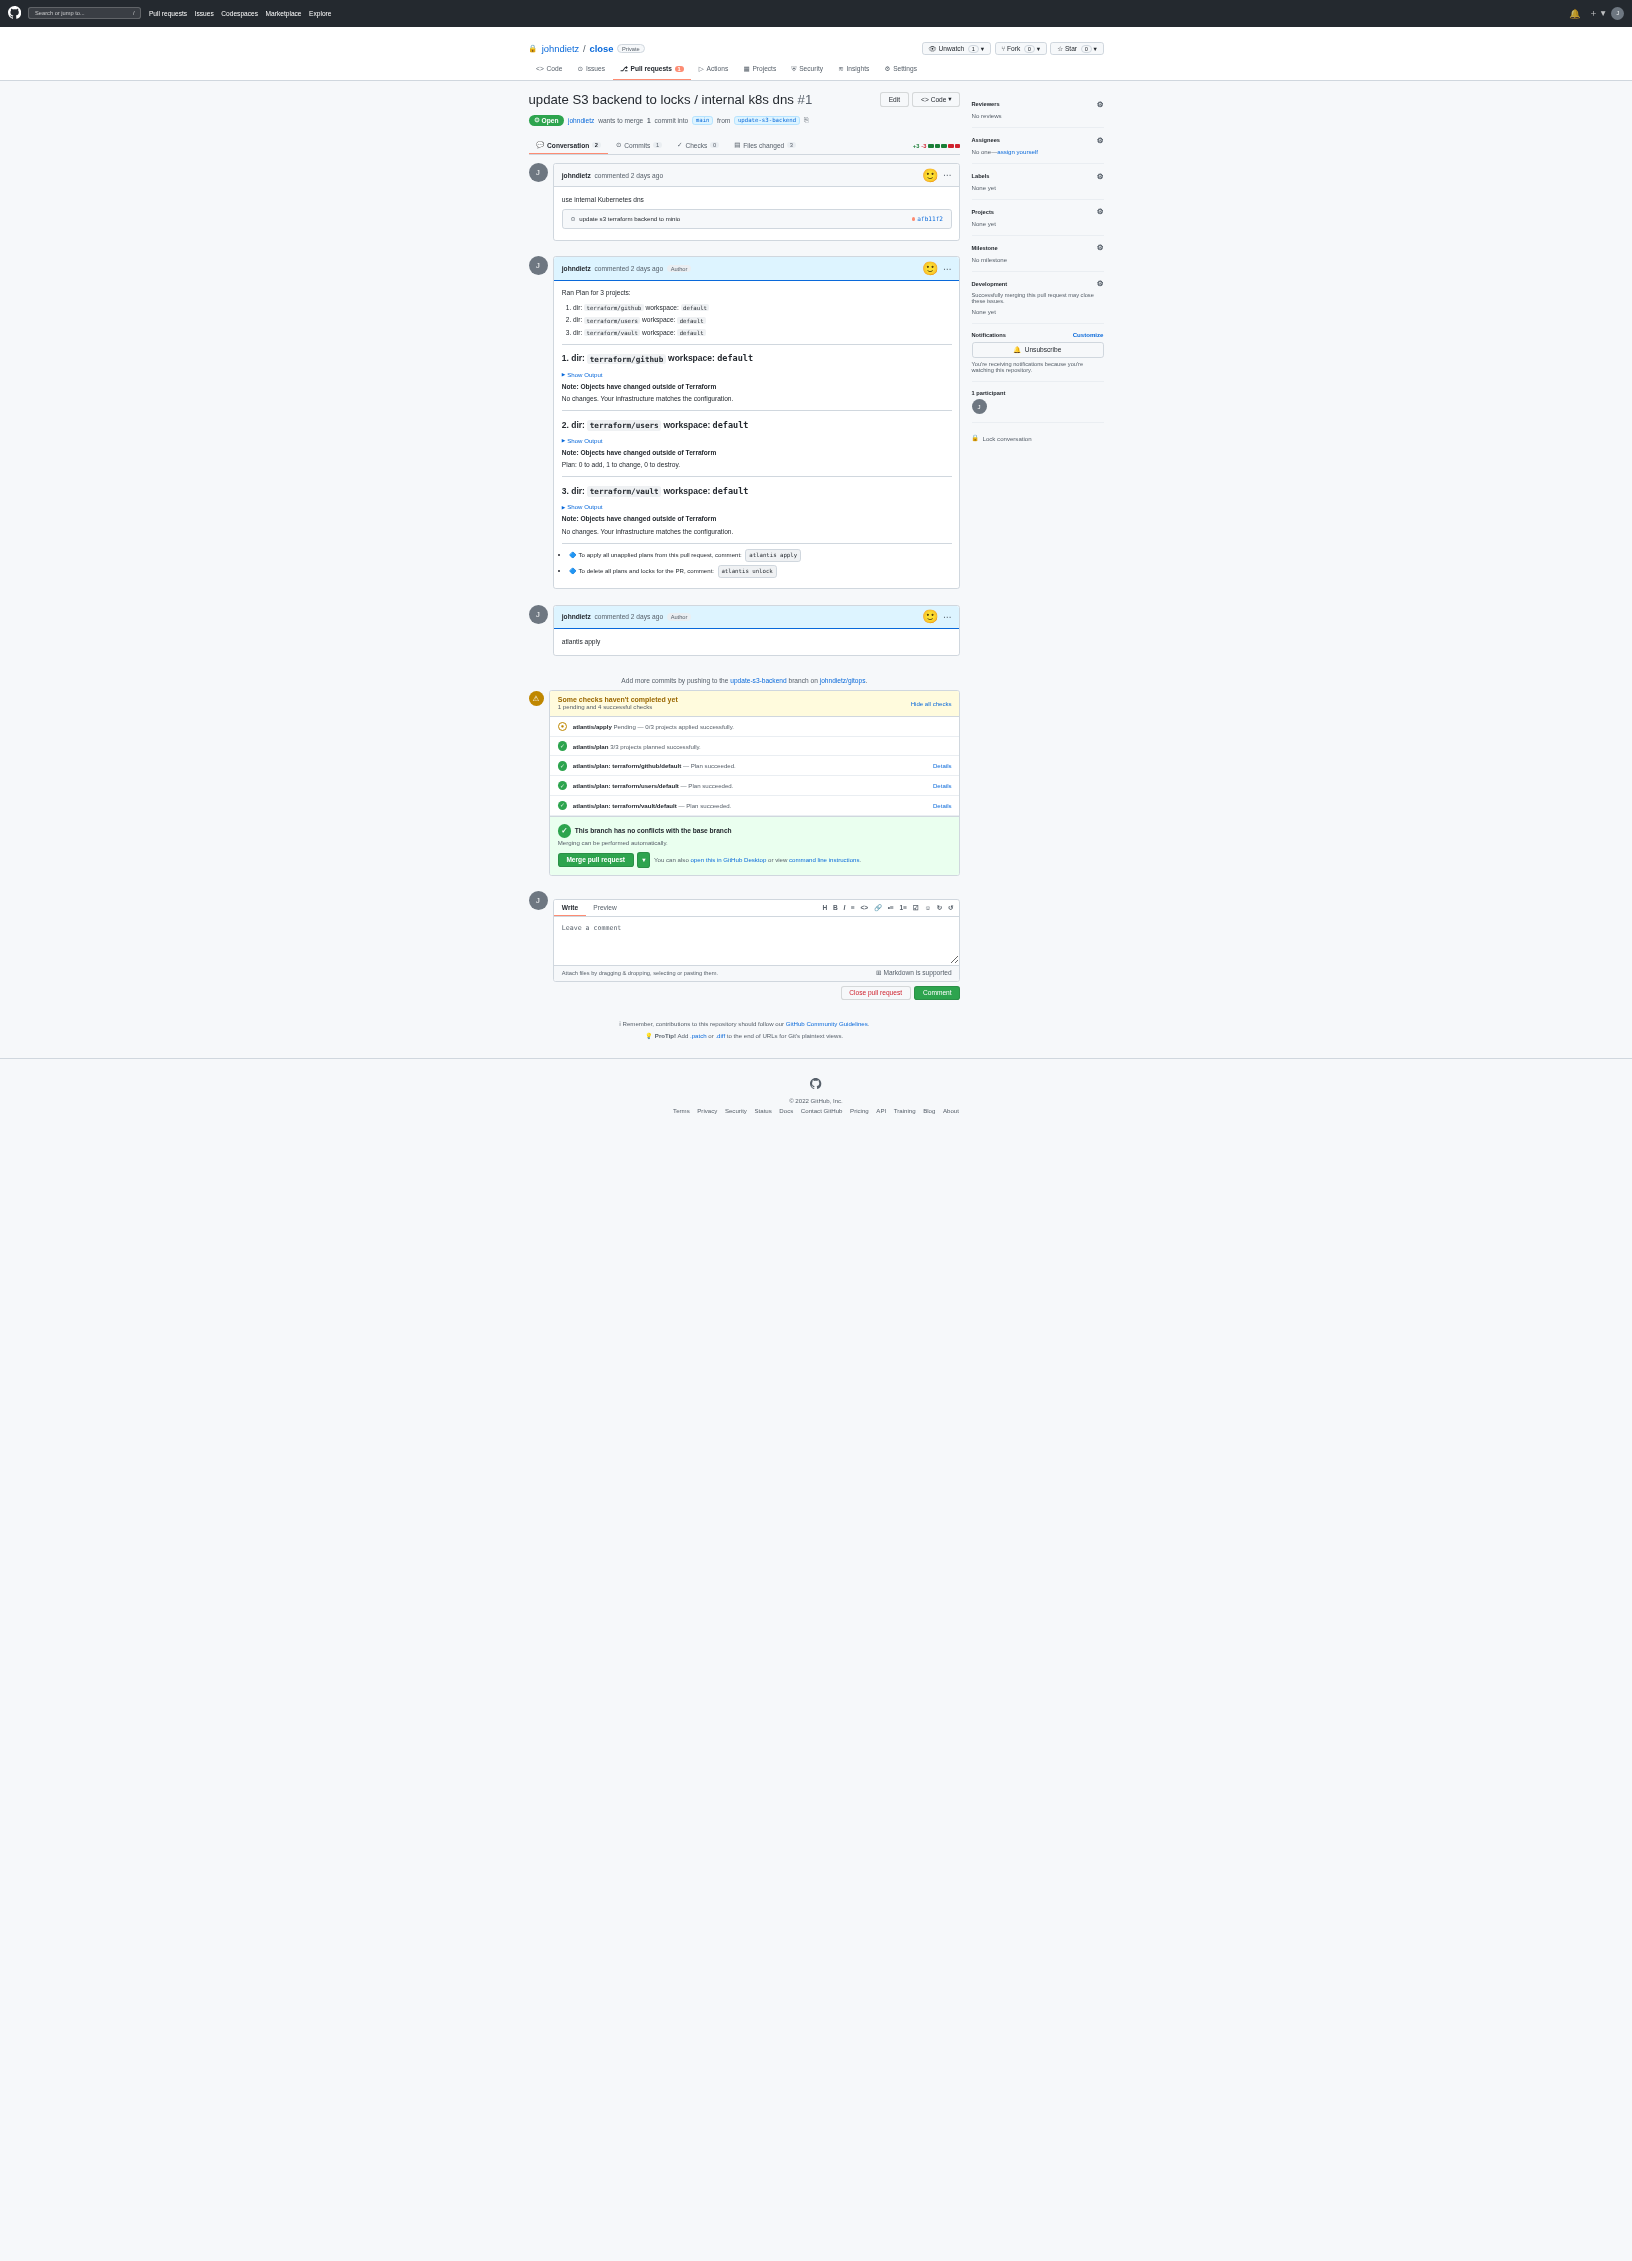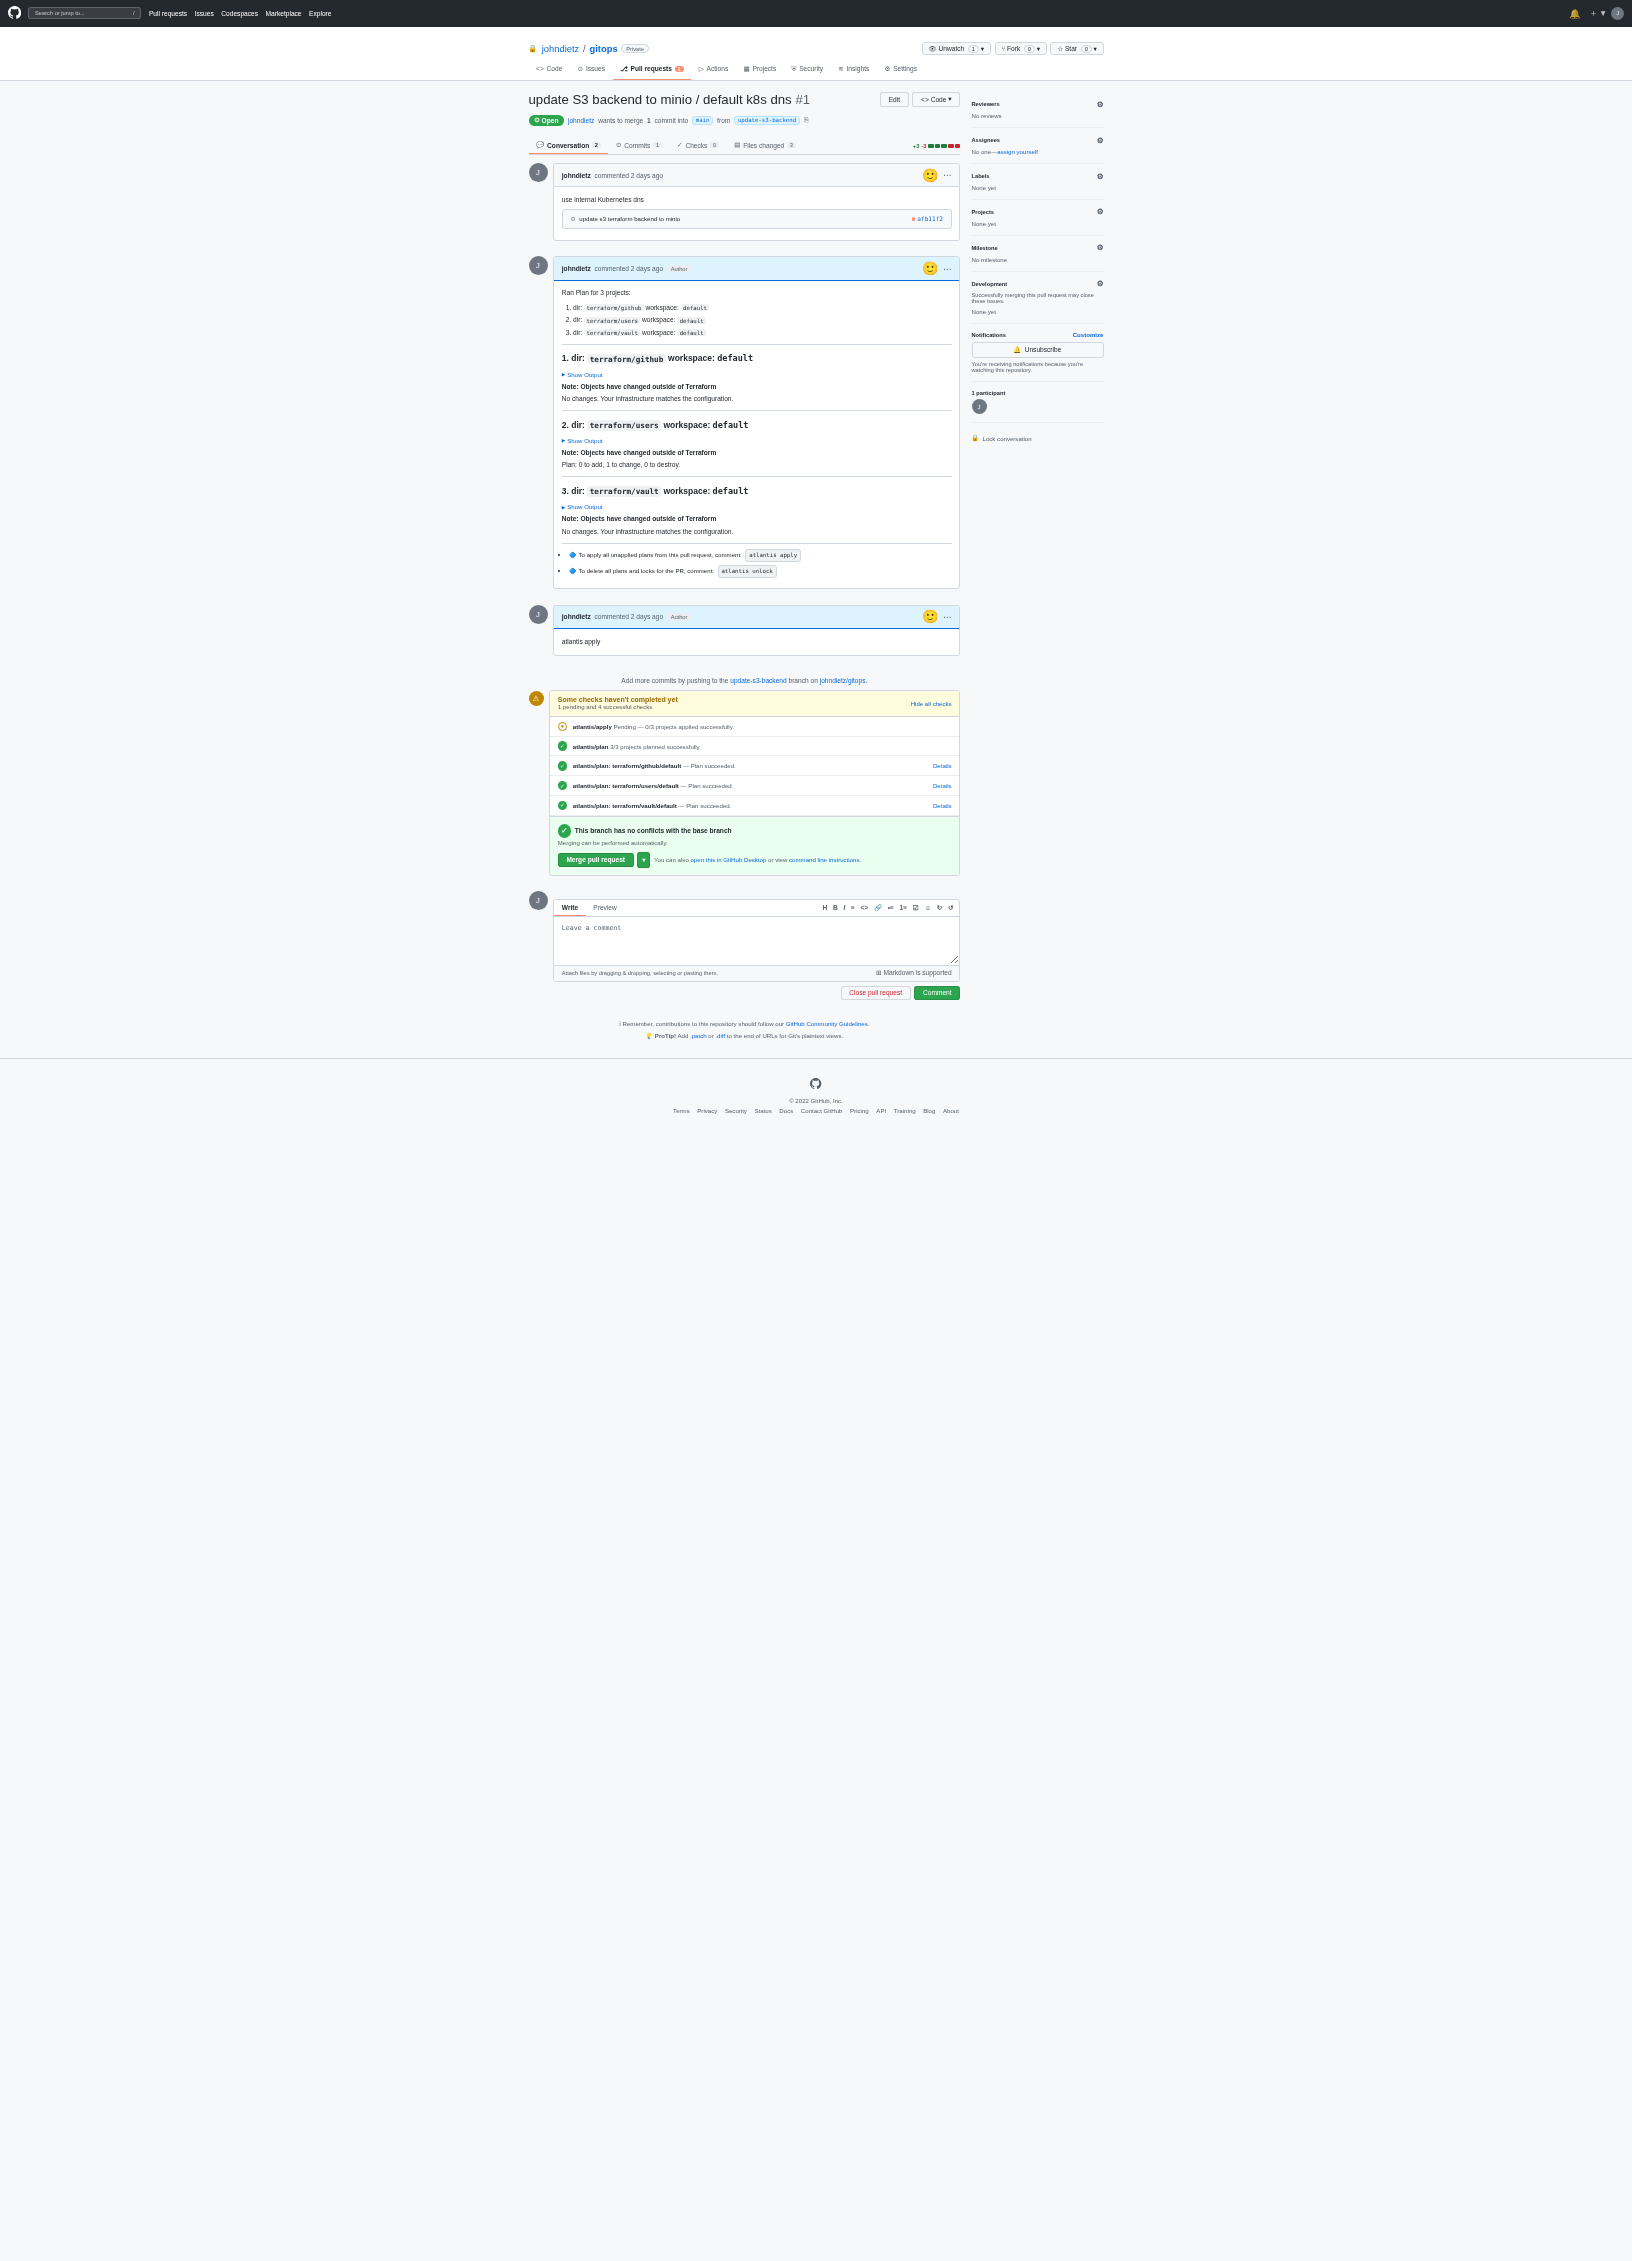--- a/index.html
+++ b/index.html
@@ -207,21 +207,21 @@
   </div>
 </header>
 
 <div class="repo-subheader" style="background:#fff;">
   <div style="max-width:605px; margin:0 auto; padding:0 15px;">
     <div style="display:flex; align-items:center; justify-content:space-between; padding-top:7.6px;">
       <div class="repo-title">
         <span class="lock-icon">🔒</span>
         <a href="#">johndietz</a>
         <span class="separator">/</span>
-        <a href="#" style="font-weight:600;">gitops</a>
+        <a href="#" style="font-weight:600;">close</a>
         <span class="private-badge">Private</span>
       </div>
       <div class="repo-actions">
         <button class="repo-action-btn">
           <span>👁</span>
           <span>Unwatch</span>
           <span class="count">1</span>
           <span>▾</span>
         </button>
         <button class="repo-action-btn">
@@ -275,21 +275,21 @@
     </nav>
   </div>
 </div>
 
 <div class="main-container">
 
   <div class="main-content">
 
     <div class="pr-title-section">
       <h1 class="pr-title">
-        <span>update S3 backend to minio / default k8s dns</span>
+        <span>update S3 backend to locks / internal k8s dns</span>
         <span class="pr-number">#1</span>
       </h1>
       <div class="pr-title-actions">
         <button class="btn btn-default">Edit</button>
         <button class="btn btn-code">
           <span>&lt;&gt;</span>
           <span>Code</span>
           <span>▾</span>
         </button>
       </div>

